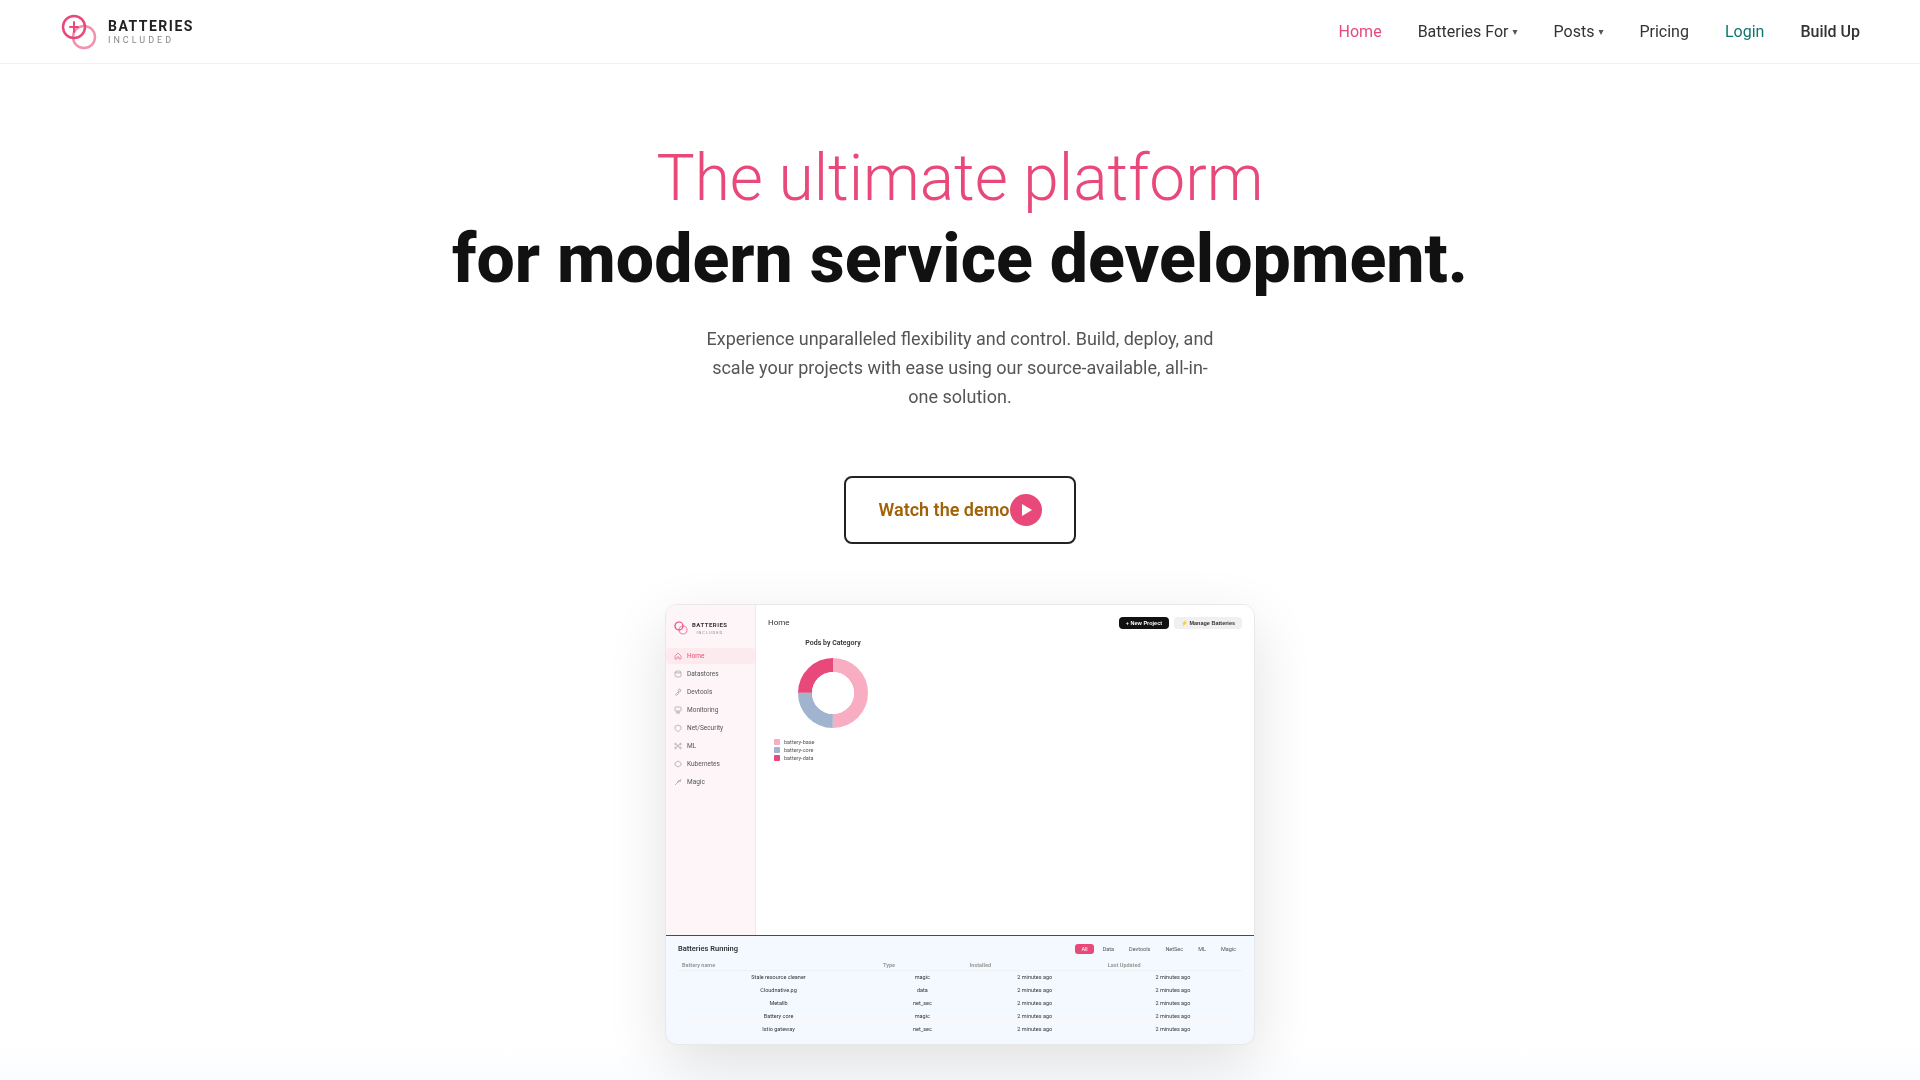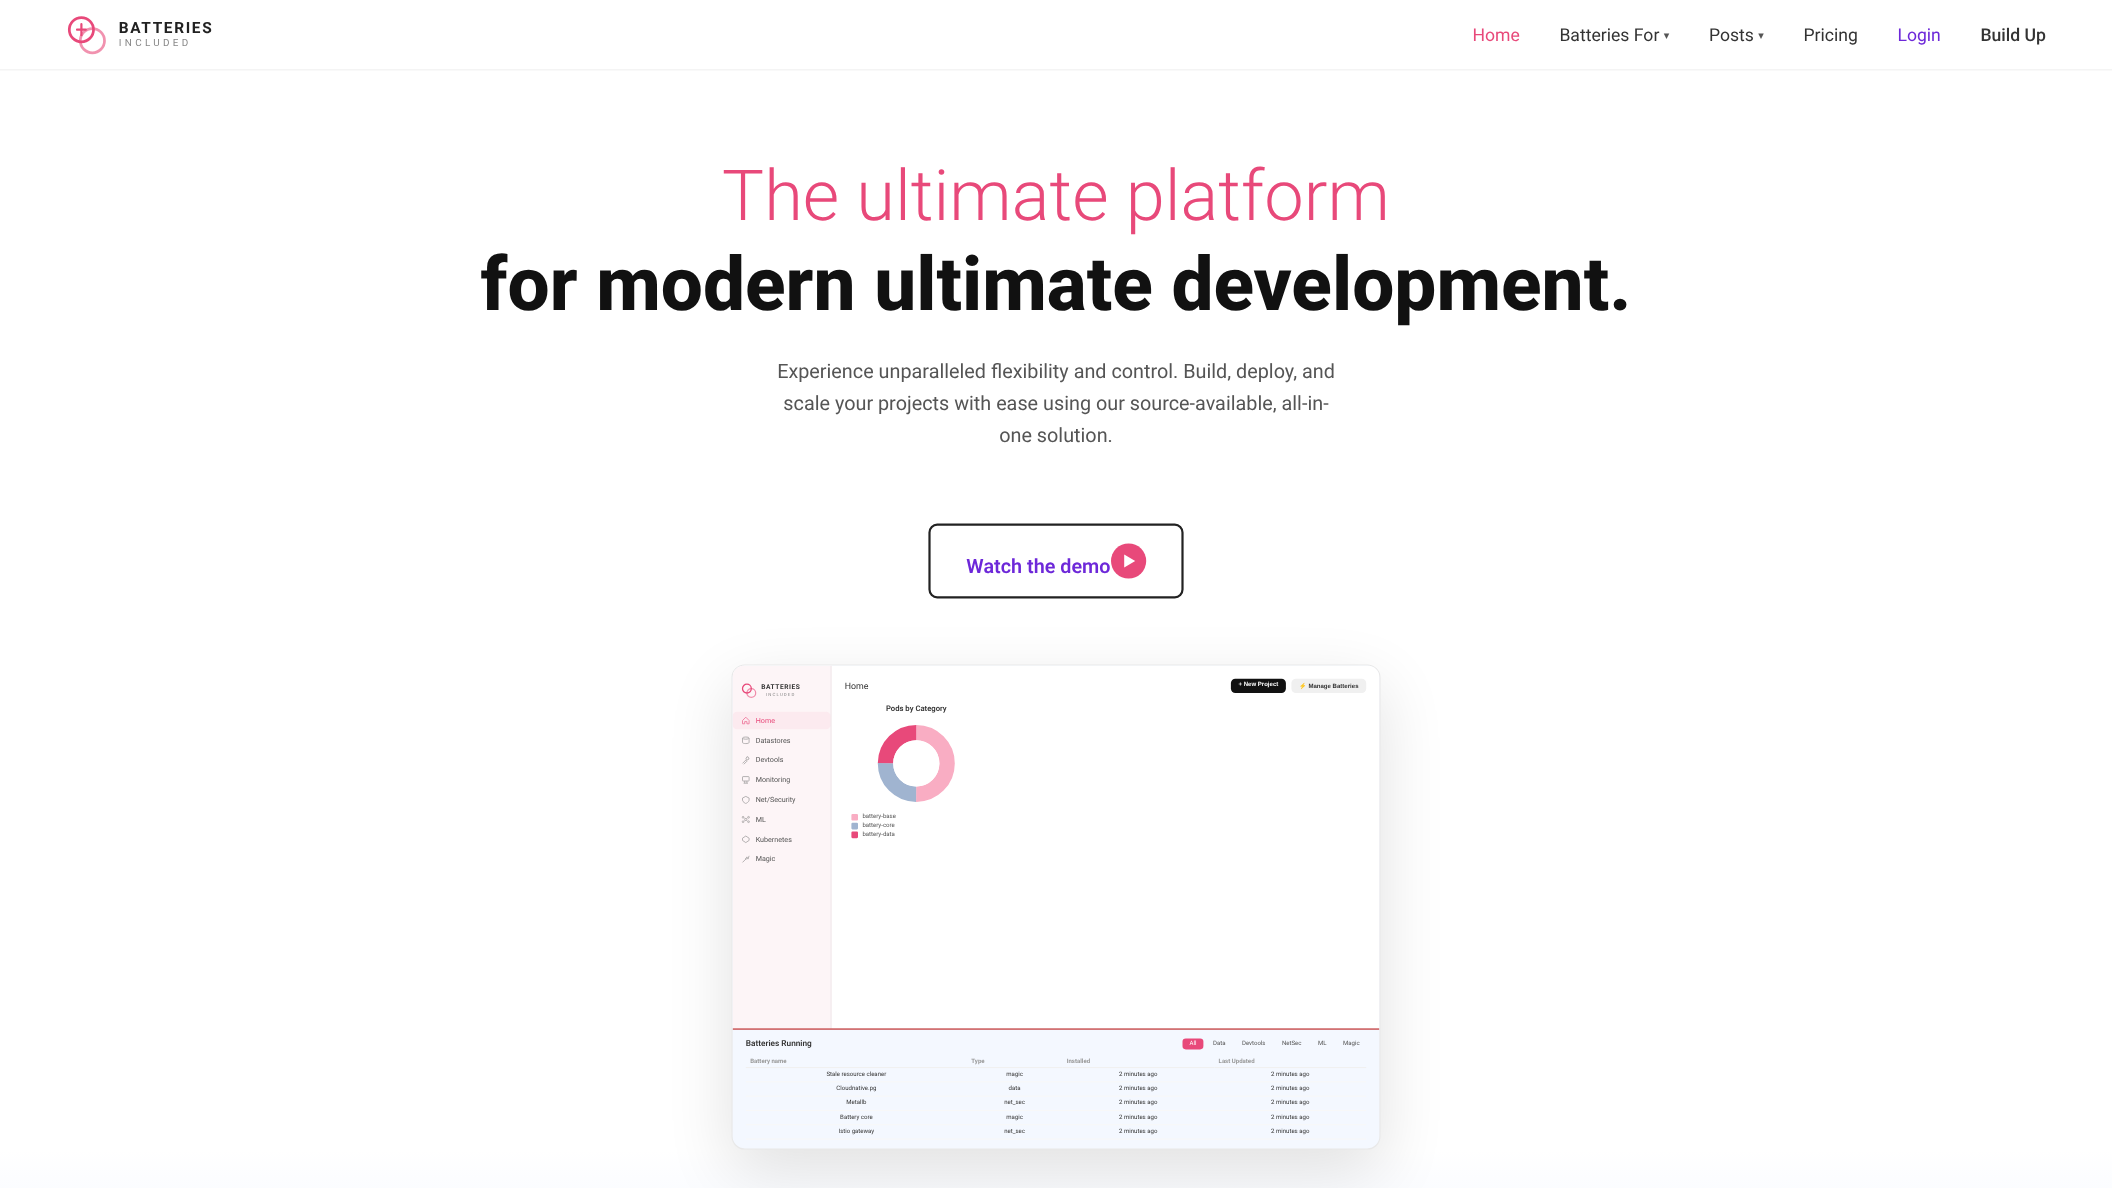--- a/index.html
+++ b/index.html
@@ -55,21 +55,21 @@
       gap: 4px;
     }
     .nav-links li a.active {
       color: #e8497a;
     }
     .nav-links .chevron {
       font-size: 10px;
       color: #555;
     }
     .nav-links li a.btn-login {
-      color: #6d28d9;
+      color: #0f766e;
     }
     .nav-links li a.btn-signup {
       color: #333;
       font-weight: 500;
     }
 
     
     .hero {
       display: flex;
       flex-direction: column;
@@ -95,27 +95,27 @@
       font-size: 18px;
       color: #555;
       max-width: 520px;
       line-height: 1.6;
       margin-bottom: 64px;
     }
 
     
     .cta-button {
       display: flex;
-      align-items: flex-end;
+      align-items: center;
       border: 2px solid #222;
       border-radius: 8px;
       padding: 16px 32px;
       font-size: 18px;
       font-weight: 600;
-      color: #6d28d9;
+      color: #a16207;
       background: #fff;
       cursor: pointer;
       text-decoration: none;
       margin-bottom: 60px;
     }
     .play-btn {
       width: 32px;
       height: 32px;
       background: #e8497a;
       border-radius: 50%;
@@ -398,21 +398,21 @@
       <a href="#" class="btn-login">Login</a>
     </li>
     <li>
       <a href="#" class="btn-signup">Build Up</a>
     </li>
   </ul>
 </nav>
 
 <section class="hero">
   <h1 class="hero-title-pink">The ultimate platform</h1>
-  <h1 class="hero-title-black">for modern ultimate development.</h1>
+  <h1 class="hero-title-black">for modern service development.</h1>
   <p class="hero-subtitle">Experience unparalleled flexibility and control. Build, deploy, and scale your projects with ease using our source-available, all-in-one solution.</p>
 
   <a href="#" class="cta-button">
     <span>Watch the demo</span>
     <span class="play-btn"></span>
   </a>
 
   <div class="dashboard-wrapper">
     <div class="dash-inner">
 

